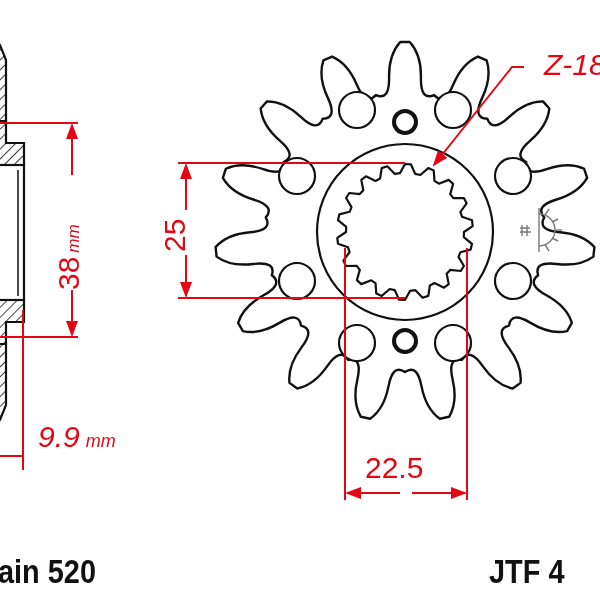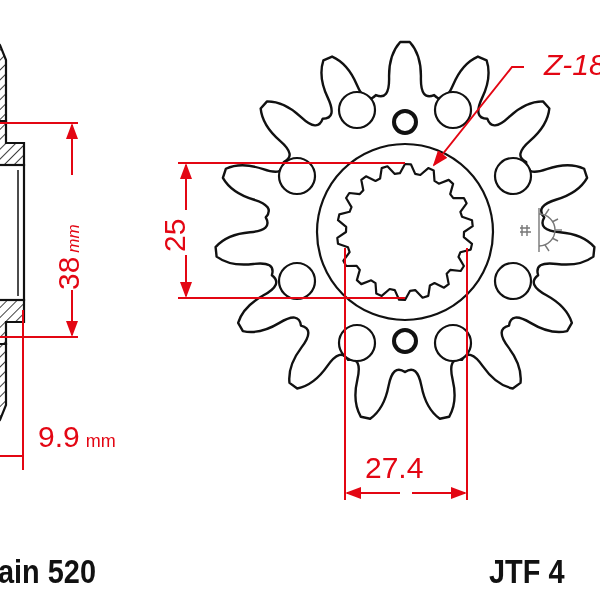--- a/index.html
+++ b/index.html
@@ -83,30 +83,30 @@
     <line x1="552" y1="238" x2="558" y2="241"></line>
     <line x1="545" y1="245" x2="549" y2="251"></line>
     <path d="M522,225 L522,236 M527,225 L527,236 M520,228 L530,228 M520,232 L531,232"></path>
   </g>
 </svg>
 
 <div class="label dim" style="left:52px;top:200px;transform:rotate(-90deg);transform-origin:left top;font-size:30px;top:290px;">
   <span>38</span><span style="font-style:italic;font-size:17px;margin-left:4px">mm</span>
 </div>
 
-<div class="label dim" style="left:38px;top:420px;font-size:30px;">
+<div class="label dim" style="left:38px;top:420px;font-size:30px;font-style:italic;">
   <span>9.9</span><span style="font-size:18px;margin-left:6px">mm</span>
 </div>
 
 <div class="label dim" style="left:158px;top:252px;font-size:30px;transform:rotate(-90deg);transform-origin:left top;">
   <span>25</span>
 </div>
 
 <div class="label dim" style="left:365px;top:451px;font-size:30px;">
-  <span>27.4</span>
+  <span>22.5</span>
 </div>
 
 <div class="label dim" style="left:544px;top:48px;font-size:30px;font-style:italic;">
   <span>Z-18</span>
 </div>
 
 <div class="label caption" style="left:-2px;top:552px;">ain 520</div>
 <div class="label caption" style="left:489px;top:552px;">JTF 4</div>
 
 </body></html>

